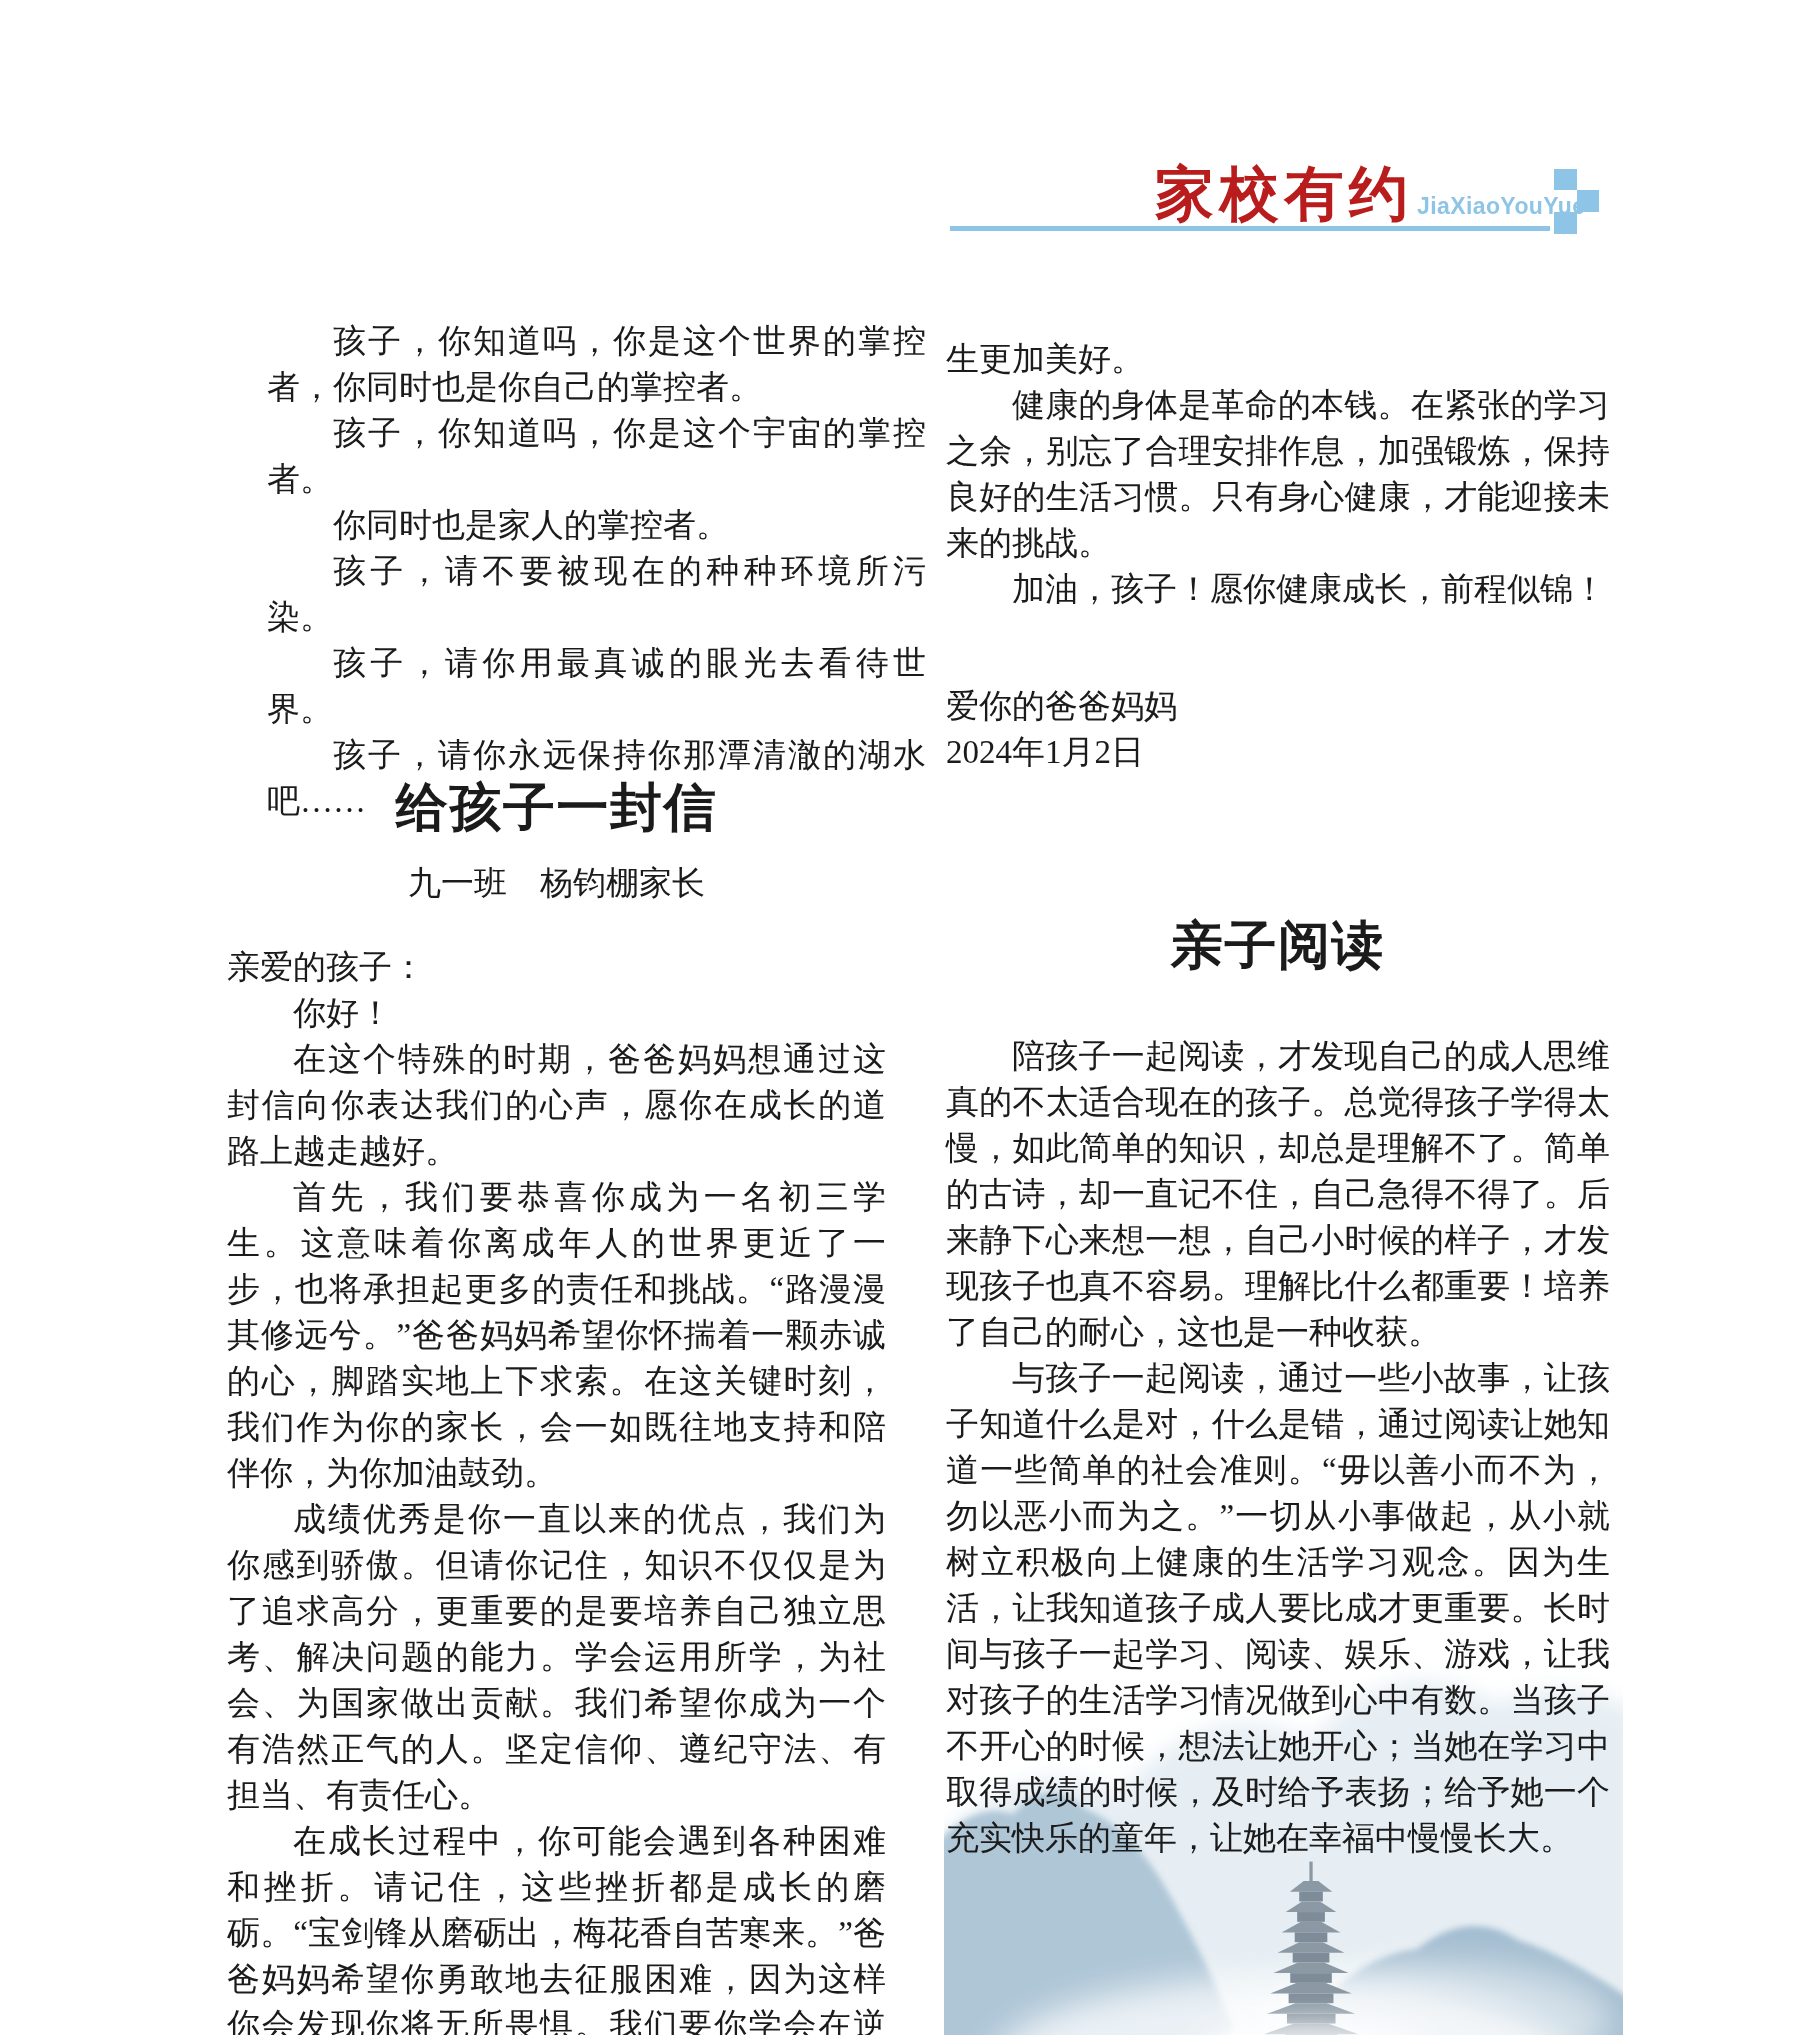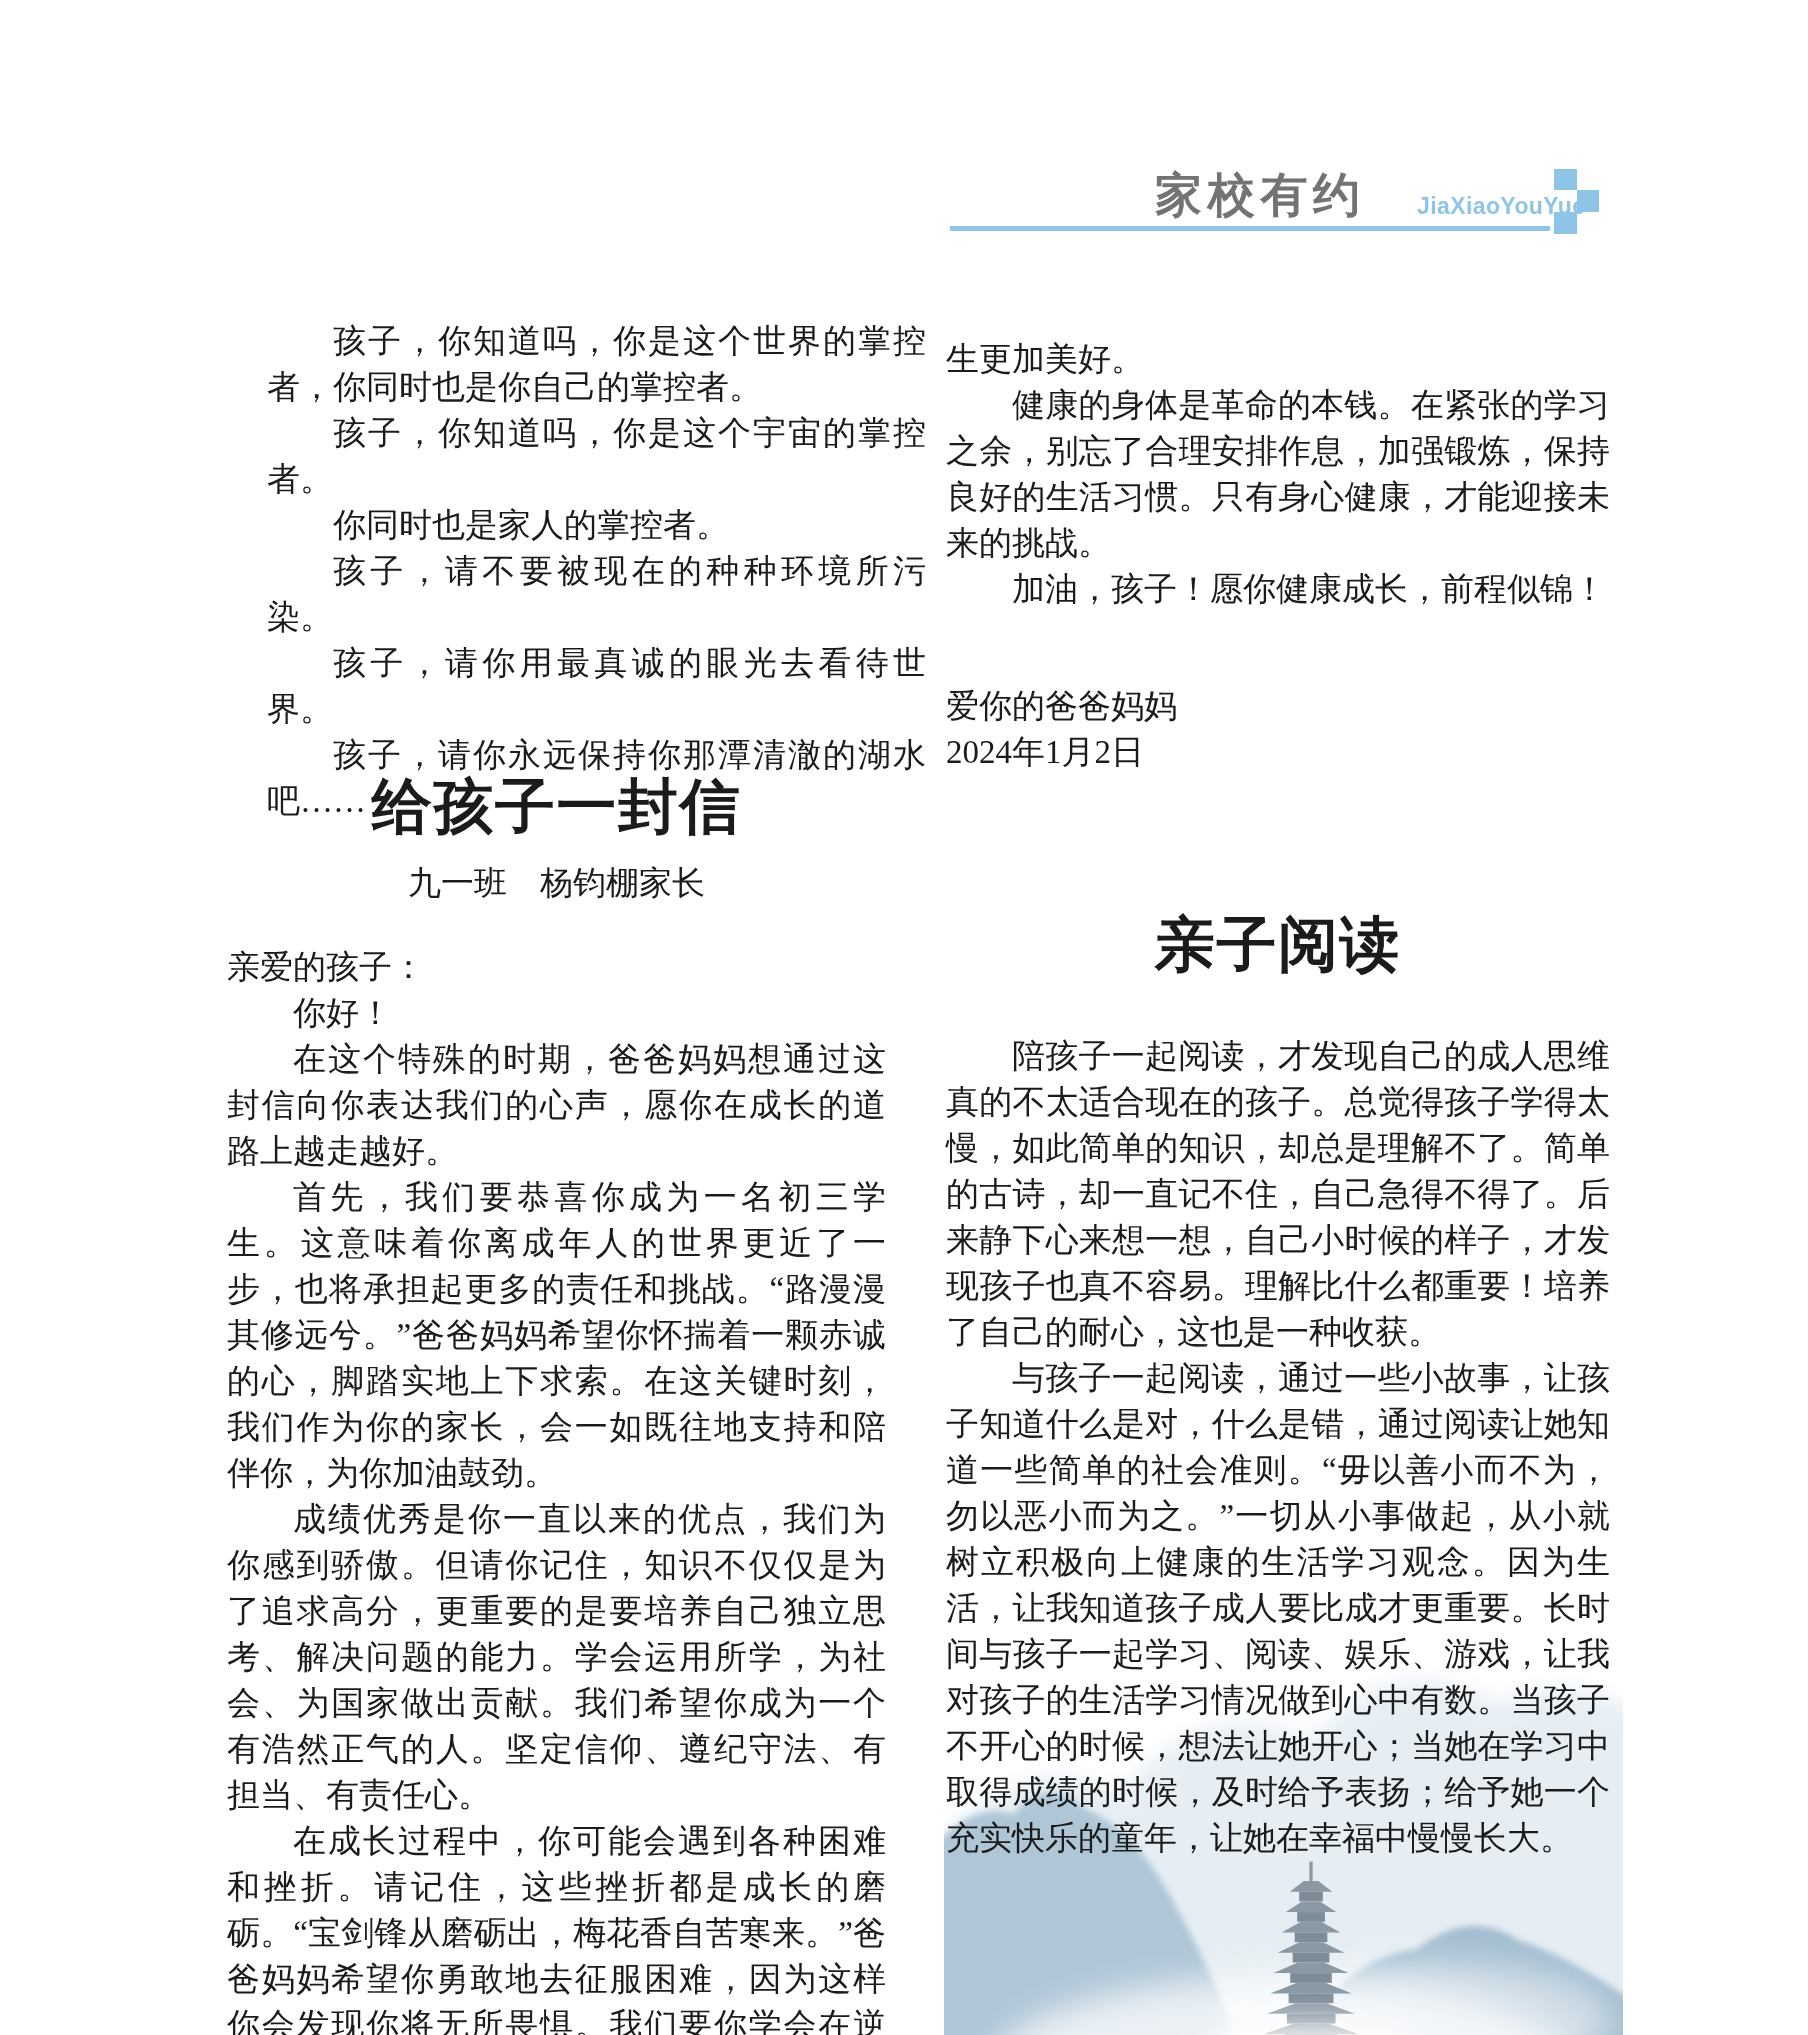--- a/index.html
+++ b/index.html
@@ -1,38 +1,38 @@
 <!DOCTYPE html>
 <html lang="zh" style="font-size:6.5px"><head>
 <meta charset="utf-8">
 <style>
   html,body{margin:0;padding:0;background:#ffffff;}
   .page{position:relative;width:1808px;height:2558px;background:#ffffff;overflow:hidden;
         font-family:"Liberation Serif","DejaVu Serif",serif;color:#1b1b1b;}
 
   
-  .brand{position:absolute;left:1155px;top:162px;font-size:47px;font-weight:bold;
-         letter-spacing:5.7px;color:#737373;font-family:"Liberation Sans","DejaVu Sans",sans-serif;
+  .brand{position:absolute;left:1155px;top:162px;font-size:59px;font-weight:bold;
+         letter-spacing:5.7px;color:#b91c1c;font-family:"Liberation Sans","DejaVu Sans",sans-serif;
          line-height:65px;}
   .brand-sub{position:absolute;left:1417px;top:193px;font-size:23px;font-weight:bold;
          color:#8ec4e6;font-family:"Liberation Sans","DejaVu Sans",sans-serif;letter-spacing:0.4px;}
   .header-line{position:absolute;left:950px;top:226px;width:600px;height:5.3px;background:#8ec4e6;}
   .hsq{position:absolute;background:#8ec4e6;}
   .hsq.s1{left:1554px;top:169px;width:23px;height:21px;}
   .hsq.s2{left:1577px;top:190px;width:22px;height:22px;}
   .hsq.s3{left:1554px;top:212px;width:23px;height:22px;}
 
   
   .block{position:absolute;z-index:2;}
   .colL{left:227px;width:659px;}
   .colR{left:946px;width:664px;}
   .block p{margin:0;font-size:33px;line-height:46px;text-align:justify;}
   .ind{text-indent:2em;}
   .noind{text-indent:0;}
-  .article-title{position:absolute;z-index:2;text-align:center;font-size:60px;font-weight:bold;
+  .article-title{position:absolute;z-index:2;text-align:center;font-size:52px;font-weight:bold;
                  line-height:61px;letter-spacing:1.6px;}
   .byline{position:absolute;z-index:2;text-align:center;font-size:33px;line-height:37px;}
   .sig{text-align:right;padding-right:61px;margin-top:71px !important;}
   .sigdate{text-align:right;padding-right:92px;}
 
   
   .art{position:absolute;left:944px;top:1619px;width:679px;height:766px;z-index:0;}
   .art svg{width:100%;height:100%;display:block;}
 </style>
 </head>

